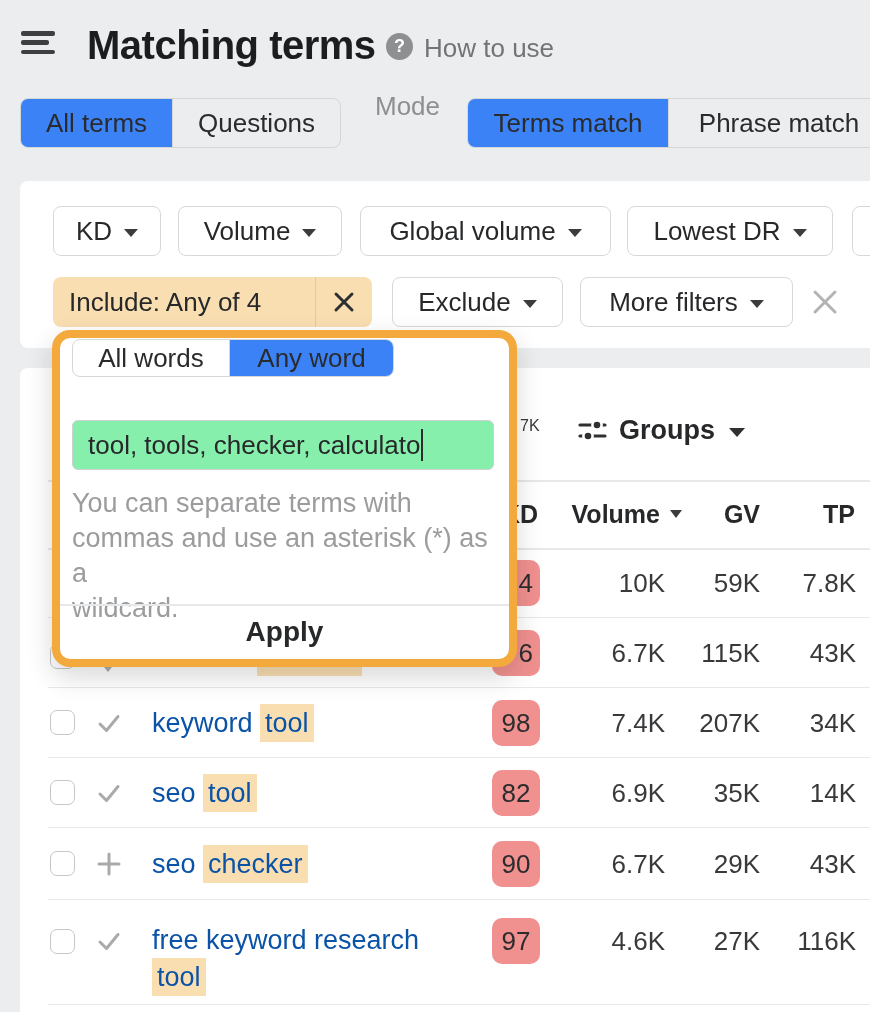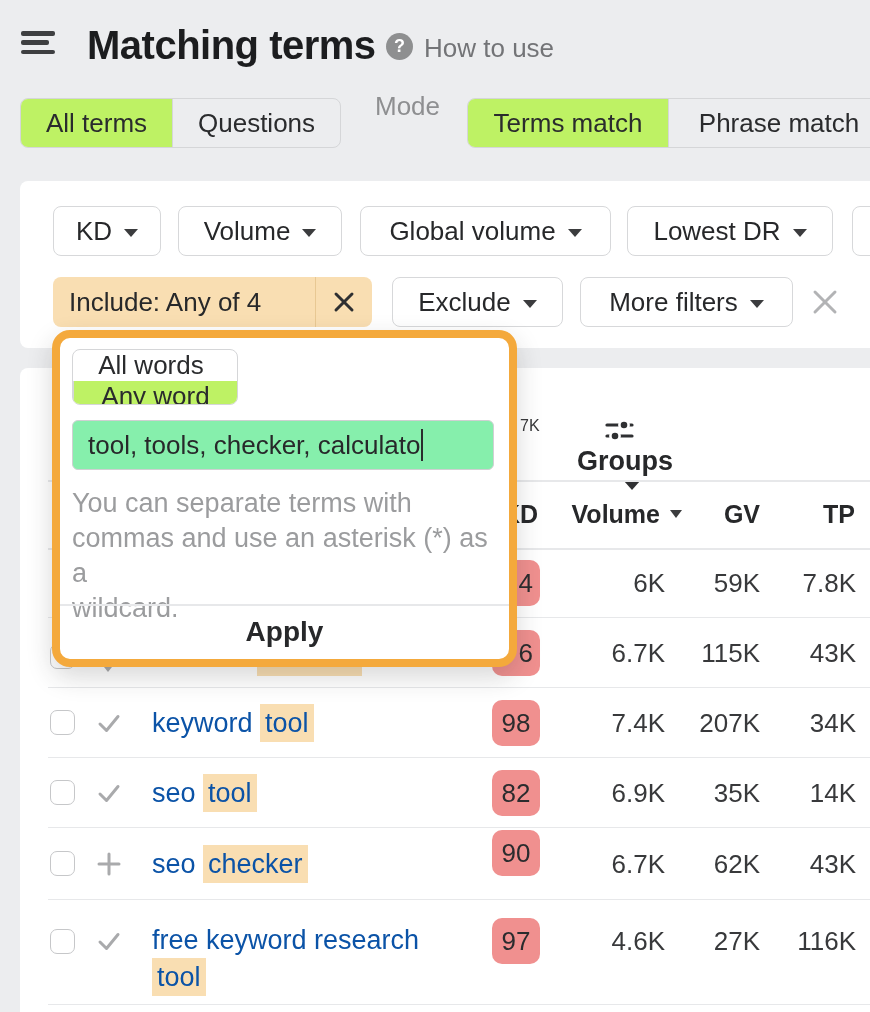--- a/index.html
+++ b/index.html
@@ -14,21 +14,21 @@
   .hamburger i:nth-child(3){top:18.7px;width:34px;}
   .page-title{position:absolute;left:87px;top:23px;font-size:40px;font-weight:700;color:#1C1D1F;letter-spacing:-.5px;}
   .help-badge{position:absolute;left:386px;top:33px;width:27px;height:27px;border-radius:50%;background:#8E8F90;color:#fff;
     font-size:18px;font-weight:700;text-align:center;line-height:27px;}
   .help-label{position:absolute;left:424px;top:33px;font-size:26px;color:#737477;}
 
   
   .seg{position:absolute;top:98px;height:50px;border:1.5px solid #D5D6D8;border-radius:8px;overflow:hidden;display:flex;background:transparent;box-sizing:border-box;}
   .seg .opt{display:flex;align-items:center;justify-content:center;font-size:26px;color:#2A2B2D;cursor:pointer;box-sizing:border-box;}
   .seg .opt + .opt{border-left:1.5px solid #D5D6D8;}
-  .seg .opt.sel{background:#bef264;}
+  .seg .opt.sel{background:#3b82f6;}
   .seg1{left:20px;width:321px;}
   .seg2{left:467px;width:423px;}
   .mode-label{position:absolute;left:375px;top:91px;font-size:26px;color:#8E8F91;}
 
   
   .filters-card{position:absolute;left:20px;top:181px;width:850px;height:167px;background:#fff;border-radius:8px 0 0 8px;}
   .table-card{position:absolute;left:20px;top:368px;width:850px;height:644px;background:#fff;border-radius:8px 0 0 0;}
 
   
   .fbtn{position:absolute;top:25px;height:50px;border:1.5px solid #D7D8DA;border-radius:8px;background:#fff;
@@ -38,21 +38,21 @@
   .fbtn .caret{margin-left:12px;margin-top:3px;}
   .include-pill{position:absolute;left:33px;top:96px;width:319px;height:50px;background:#F9DEB2;border-radius:8px;
     display:flex;align-items:center;cursor:pointer;box-sizing:border-box;}
   .include-pill .lbl{font-size:26px;color:#27282A;padding-left:16px;flex:1;}
   .include-pill .vsep{width:1.5px;height:50px;background:#E8C893;}
   .include-pill .xwrap{width:56px;display:flex;align-items:center;justify-content:center;}
   .clear-x{position:absolute;left:790px;top:106px;width:30px;height:30px;cursor:pointer;}
 
   
   .tb-count{position:absolute;left:500px;top:49px;font-size:16px;color:#38393B;}
-  .groups{position:absolute;left:557px;top:47px;display:flex;align-items:center;cursor:pointer;flex-direction:column;}
+  .groups{position:absolute;left:557px;top:47px;display:flex;align-items:center;cursor:pointer;}
   .groups svg{margin-right:11px;}
   .groups .glabel{font-size:27px;font-weight:700;color:#27282A;}
   .groups .caret{margin-left:14px;margin-top:4px;border-left-width:8px;border-right-width:8px;border-top-width:9px;border-top-color:#2F3032;}
   .hline{position:absolute;left:28px;right:0;height:1.5px;background:#E7E8EA;}
 
   
   .th{position:absolute;top:112px;height:68px;line-height:68px;font-size:25px;font-weight:700;color:#27282A;text-align:right;width:140px;}
   .th-kd{right:332px;}
   .th-volume{right:188px;display:flex;align-items:center;justify-content:flex-end;}
   .th-volume .caret{margin-left:10px;border-left-width:6.5px;border-right-width:6.5px;border-top-width:8px;}
@@ -81,30 +81,30 @@
   .r5 .checkbox{top:29px;}
   .r2 .row-icon,.r3 .row-icon{top:22px;}
   .r4 .row-icon{top:23px;}
   .r5 .row-icon{top:28px;}
   .r1 .caret-icon{top:44px;}
   .r0 .kw,.r2 .kw,.r3 .kw{top:17px;}
   .r4 .kw{top:18px;}
   .r1 .kw{top:21px;}
   .r5 .kw{top:22px;}
   .r0 .kd-badge,.r1 .kd-badge,.r2 .kd-badge,.r3 .kd-badge{top:12px;}
-  .r4 .kd-badge{top:2px;}
+  .r4 .kd-badge{top:13px;}
   .r5 .kd-badge{top:18px;}
   .r0 .num,.r1 .num,.r2 .num,.r3 .num{top:20px;}
   .r4 .num{top:21px;}
   .r5 .num{top:26px;}
 
   
   .popup{position:absolute;left:52px;top:330px;width:465px;height:337px;box-sizing:border-box;
     border:8px solid #F4A93C;border-radius:18px;background:#fff;z-index:50;box-shadow:0 10px 26px rgba(40,40,40,.18);}
-  .popup .seg{top:11px;left:12px;height:56px;position:absolute;flex-direction:column;}
+  .popup .seg{top:1px;left:12px;height:38px;position:absolute;}
   .popup .opt-allwords{width:156px;}
   .popup .opt-anyword{width:164px;}
   .terms-input{position:absolute;left:12px;top:82px;width:422px;height:50px;border:1.5px solid #CFD0D2;border-radius:6px;
     box-sizing:border-box;display:flex;align-items:center;padding-left:15px;font-size:26px;color:#27282A;cursor:text;background:#86efac;white-space:nowrap;overflow:hidden;}
   .terms-input .cursor{display:inline-block;width:2px;height:32px;background:#2B2C2E;margin-left:1px;}
   .popup-help{position:absolute;left:12px;top:148px;width:430px;font-size:27px;line-height:35px;color:#9B9C9E;}
   .popup-divider{position:absolute;left:0;right:0;top:266px;height:1.5px;background:#E7E8EA;}
   .apply-btn{position:absolute;left:0;right:0;top:268px;height:36px;line-height:52px;text-align:center;
     font-size:28px;font-weight:700;color:#27282A;cursor:pointer;}
 
@@ -197,21 +197,21 @@
     <div class="th th-volume">
       <span>Volume</span>
       <span class="caret"></span>
     </div>
     <div class="th th-gv">GV</div>
     <div class="th th-tp">TP</div>
     <div class="hline" style="top:180px"></div>
 
     <div class="trow r0">
       <div class="kd-badge partial">4</div>
-      <div class="num n-vol">6K</div>
+      <div class="num n-vol">10K</div>
       <div class="num n-gv">59K</div>
       <div class="num n-tp">7.8K</div>
     </div>
 
     <div class="trow r1">
       <div class="checkbox"></div>
       <div class="caret-icon"></div>
       <div class="kw"><span>backlink </span><span class="hl">checker</span></div>
       <div class="kd-badge partial">6</div>
       <div class="num n-vol">6.7K</div>
@@ -245,21 +245,21 @@
 
     <div class="trow r4">
       <div class="checkbox"></div>
       <svg class="row-icon" width="26" height="26" viewBox="0 0 26 26">
         <line x1="13" y1="3" x2="13" y2="23" stroke="#A9AAAC" stroke-width="3" stroke-linecap="round"></line>
         <line x1="3" y1="13" x2="23" y2="13" stroke="#A9AAAC" stroke-width="3" stroke-linecap="round"></line>
       </svg>
       <div class="kw"><span>seo </span><span class="hl">checker</span></div>
       <div class="kd-badge">90</div>
       <div class="num n-vol">6.7K</div>
-      <div class="num n-gv">62K</div>
+      <div class="num n-gv">29K</div>
       <div class="num n-tp">43K</div>
     </div>
 
     <div class="trow r5">
       <div class="checkbox"></div>
       <svg class="row-icon" width="26" height="26" viewBox="0 0 26 26">
         <path d="M4 14 L10.5 20.5 L22 6.5" fill="none" stroke="#A9AAAC" stroke-width="3" stroke-linecap="round" stroke-linejoin="round"></path>
       </svg>
       <div class="kw"><span>free keyword research</span><br><span class="hl">tool</span></div>
       <div class="kd-badge">97</div>

